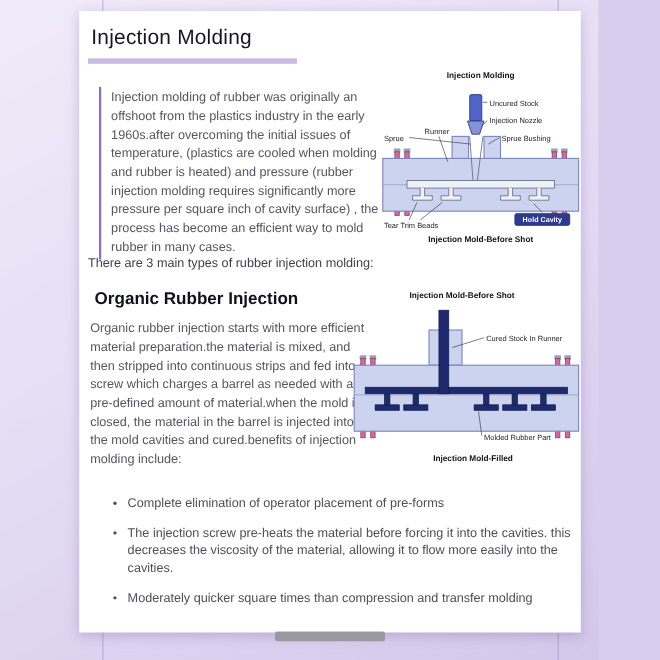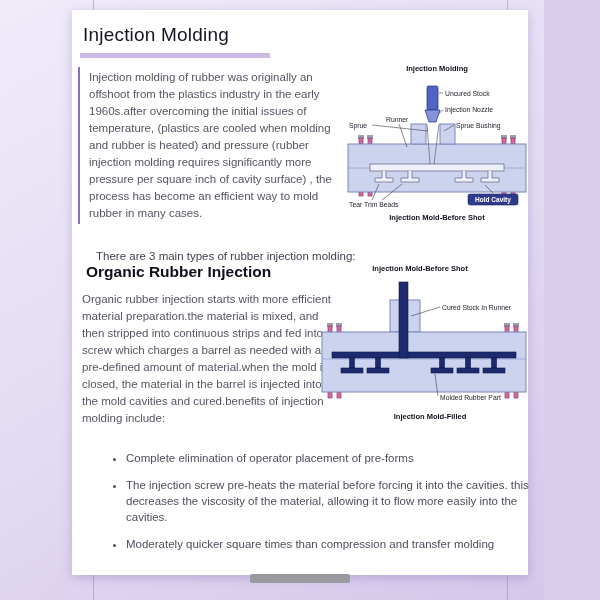--- a/index.html
+++ b/index.html
@@ -7,26 +7,26 @@
           background:linear-gradient(150deg,#f0ebf9 0%, #e5ddf4 45%, #d4c7ea 100%);
           font-family:"Liberation Sans","DejaVu Sans",sans-serif; }
   .vline { position:absolute; top:0; width:1px; height:600px; background:rgba(150,130,190,0.5); z-index:1; }
   .vline-left { left:93px; }
   .vline-right { left:507px; }
   .card { position:absolute; left:72px; top:10px; width:456px; height:565px; background:#ffffff;
           box-shadow:0 3px 10px rgba(110,90,160,0.3); z-index:2; }
   .title { position:absolute; left:11px; top:14px; margin:0; font-size:19px; font-weight:normal;
            color:#161622; letter-spacing:0.2px; }
   .title-underline { position:absolute; left:8px; top:43px; width:190px; height:5px; background:#cbb9e6; }
-  .intro { position:absolute; left:6px; top:57px; width:262px; margin:0; padding:2px 0 2px 9px;
+  .intro { position:absolute; left:6px; top:57px; width:262px; margin:12px; padding:2px 0 2px 9px;
            border-left:2px solid #8a6fc0; font-size:11.5px; line-height:17px; color:#555562; }
-  .types-line { position:absolute; left:8px; top:224px; margin:16px; font-size:11.5px; color:#3e3e4e;text-align:right; }
+  .types-line { position:absolute; left:8px; top:224px; margin:0; font-size:11.5px; color:#3e3e4e;text-align:right; }
   .section-heading { position:absolute; left:10px; top:249px; margin:4px; font-size:15.5px; font-weight:bold; color:#10101c; }
   .body2 { position:absolute; left:10px; top:281px; width:254px; margin:0; font-size:11.5px; line-height:17px; color:#555562; }
-  .bullets { position:absolute; left:40px; top:440px; width:420px; margin:0; padding:0 0 0 14px;
+  .bullets { position:absolute; left:30px; top:440px; width:420px; margin:0; padding:0 0 0 14px;
              font-size:11.5px; line-height:16px; color:#4e4e5c; }
   .bullets li { margin-bottom:11px; }
   .d1 { position:absolute; left:272px; top:50px; width:186px; height:166px; }
   .d2 { position:absolute; left:246px; top:250px; width:212px; height:168px; }
   .footer-bar { position:absolute; left:250px; top:574px; width:100px; height:9px; background:#9b99a0;
                 border-radius:2px; z-index:3; }
   
   .mold { fill:#ccd3ee; stroke:#7a85b8; stroke-width:1; }
   .part-line { stroke:#9aa3cc; stroke-width:0.8; }
   .channel,.cavity { fill:#eef1fa; stroke:#5a5f7a; stroke-width:0.7; }

